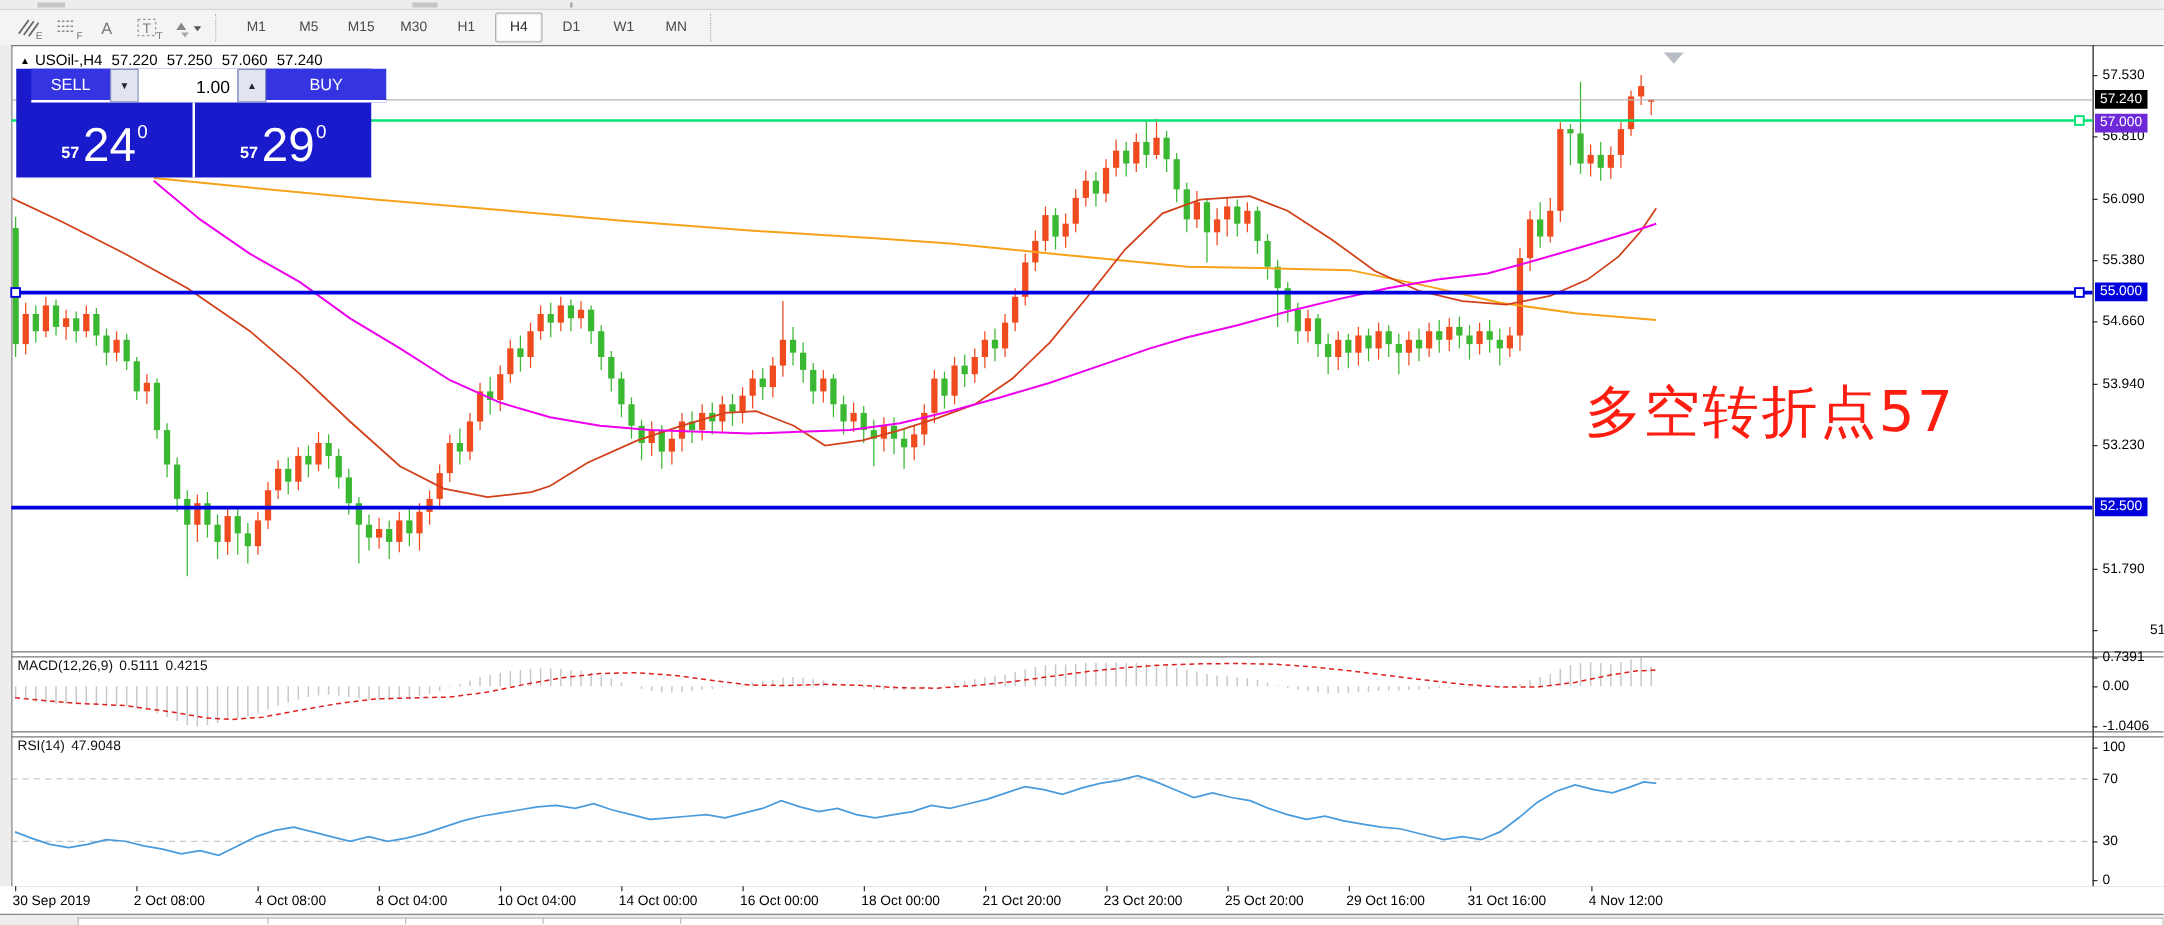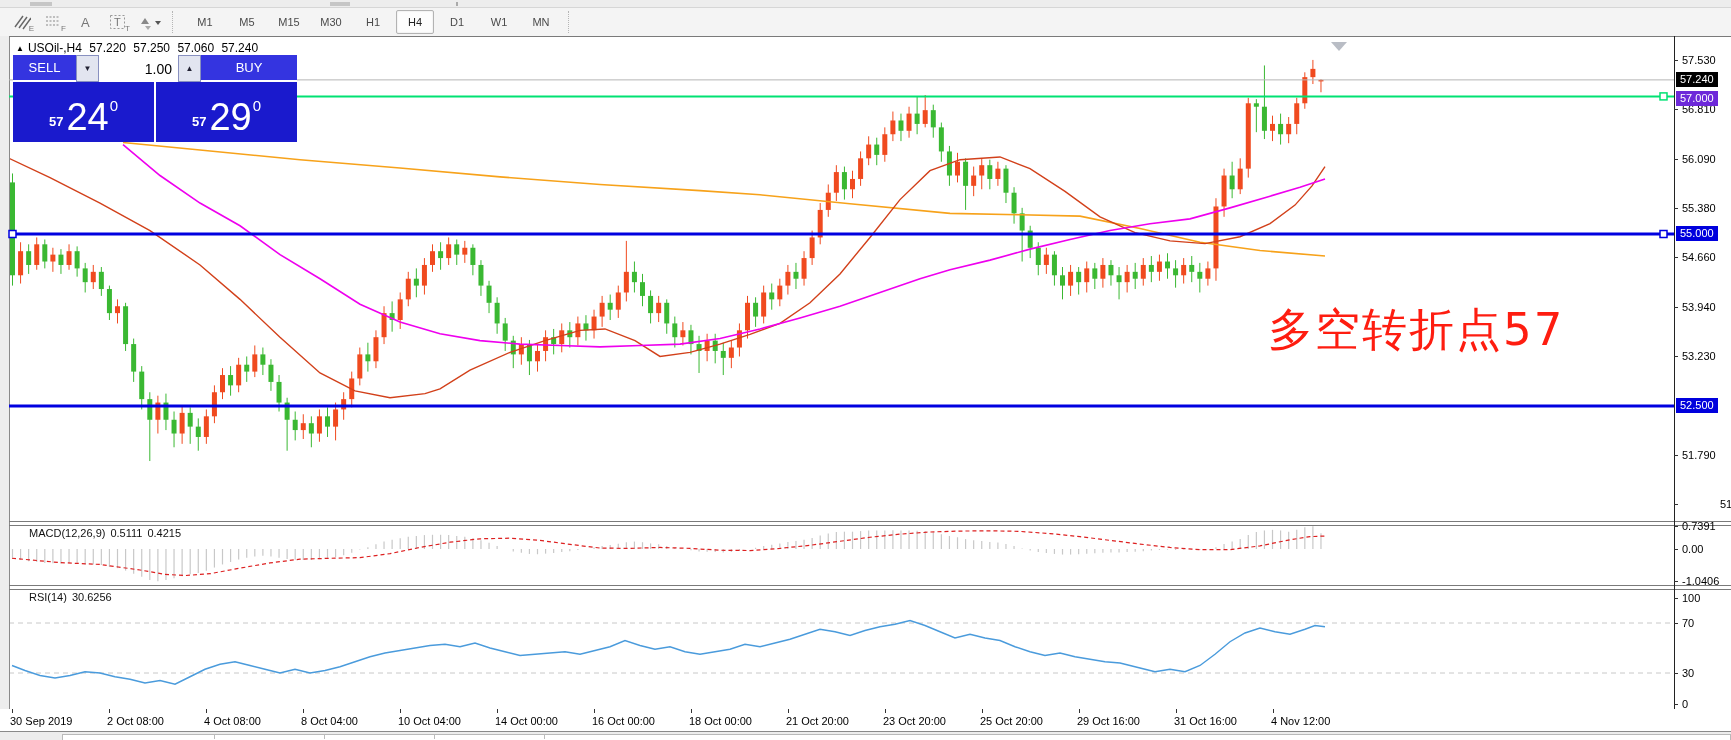--- a/index.html
+++ b/index.html
@@ -21,37 +21,37 @@
   .frame-top{position:absolute;left:9px;top:0;width:1722px;height:1px;background:#7a7a7a;}
   .axis-border{position:absolute;left:1674px;top:0;width:1px;height:695px;background:#222;}
   .sep{position:absolute;left:9px;width:1722px;background:#7a7a7a;height:1px;}
   .chart-svg{position:absolute;left:0;top:0;}
   
   .chart-title{position:absolute;left:16px;top:5px;font-size:12px;color:#000;}
   .chart-title .arr{font-size:8px;vertical-align:1px;margin-right:4px;}
   .chart-title span{margin-right:4px;}
   
   .trade-panel{position:absolute;left:13px;top:19px;width:284px;height:87px;background:#1a1acd;}
-  .tp-row1{position:absolute;left:0;top:0;width:284px;height:27px;display:flex;}
+  .tp-row1{position:absolute;left:12px;top:0;width:284px;height:27px;display:flex;}
   .tp-btn{color:#fff;font-size:13px;display:flex;align-items:center;justify-content:center;background:#3434e0;border-bottom:2px solid #fff;box-sizing:border-box;}
   .tp-sell{width:63px;}
   .tp-buy{width:96px;}
   .tp-spin{width:23px;background:#e2e5f0;border:1px solid #8890c0;box-sizing:border-box;display:flex;align-items:center;justify-content:center;font-size:8px;color:#223;}
   .tp-vol{width:79px;background:#fff;border:none;font-size:14px;text-align:right;padding:0 6px 0 0;box-sizing:border-box;font-family:"Liberation Sans",sans-serif;}
   .tp-row2{position:absolute;left:0;top:27px;width:284px;height:60px;display:flex;}
   .tp-price{flex:1;color:#fff;display:flex;align-items:flex-end;justify-content:center;padding-bottom:8px;}
   .tp-div{width:2px;background:#fff;}
   .tp-small{font-size:13px;font-weight:bold;margin-right:3px;margin-bottom:5px;}
   .tp-big{font-size:38px;line-height:34px;}
   .tp-sup{font-size:15px;margin-left:1px;margin-bottom:20px;}
   
   .annotation{position:absolute;left:1268px;top:264px;font-size:45px;font-weight:normal;color:#fe1d10;letter-spacing:2px;font-family:"DejaVu Sans",sans-serif;white-space:nowrap;}
   .scroll-triangle{position:absolute;left:1331px;top:6px;width:0;height:0;border-left:8px solid transparent;border-right:8px solid transparent;border-top:9px solid #b9bdc5;}
   
-  .ind-label{position:absolute;font-size:11px;color:#111;margin-left:15px;}
+  .ind-label{position:absolute;font-size:11px;color:#111;}
   .ind-label span{margin-right:5px;}
   
   .pa-label{position:absolute;left:1682px;font-size:11px;color:#000;white-space:nowrap;}
   .pa-chip{position:absolute;left:1676px;font-size:11px;color:#fff;padding:1px 4px 2px 4px;white-space:nowrap;}
   .pa-tick{position:absolute;left:1674px;width:4px;height:1px;background:#333;}
   .ta-label{position:absolute;font-size:11px;color:#000;white-space:nowrap;top:6px;}
   .ta-tick{position:absolute;top:0;width:1px;height:4px;background:#333;}
   .time-axis{position:absolute;left:0;top:673px;width:1731px;height:22px;background:#fff;}
   .axis-col{position:absolute;left:1675px;top:0;width:56px;height:695px;background:#fff;}
   
@@ -697,21 +697,21 @@
       </div>
     </div>
 
     <div class="annotation">多空转折点57</div>
     <div class="scroll-triangle"></div>
 
     <div class="ind-label" style="left:14px;top:491px;">
       <span>MACD(12,26,9)</span><span>0.5111</span><span>0.4215</span>
     </div>
     <div class="ind-label" style="left:14px;top:555px;">
-      <span>RSI(14)</span><span>30.6256</span>
+      <span>RSI(14)</span><span>47.9048</span>
     </div>
 
     <div id="price-axis"></div>
     <div class="time-axis" id="time-axis">
         <div class="ta-tick" style="left: 12px;"></div>
         <div class="ta-label" style="left: 10px;">30 Sep 2019</div>
         <div class="ta-tick" style="left: 109px;"></div>
         <div class="ta-label" style="left: 107px; text-align: right;">2 Oct 08:00</div>
         <div class="ta-tick" style="left: 206px;"></div>
         <div class="ta-label" style="left: 204px;">4 Oct 08:00</div>

